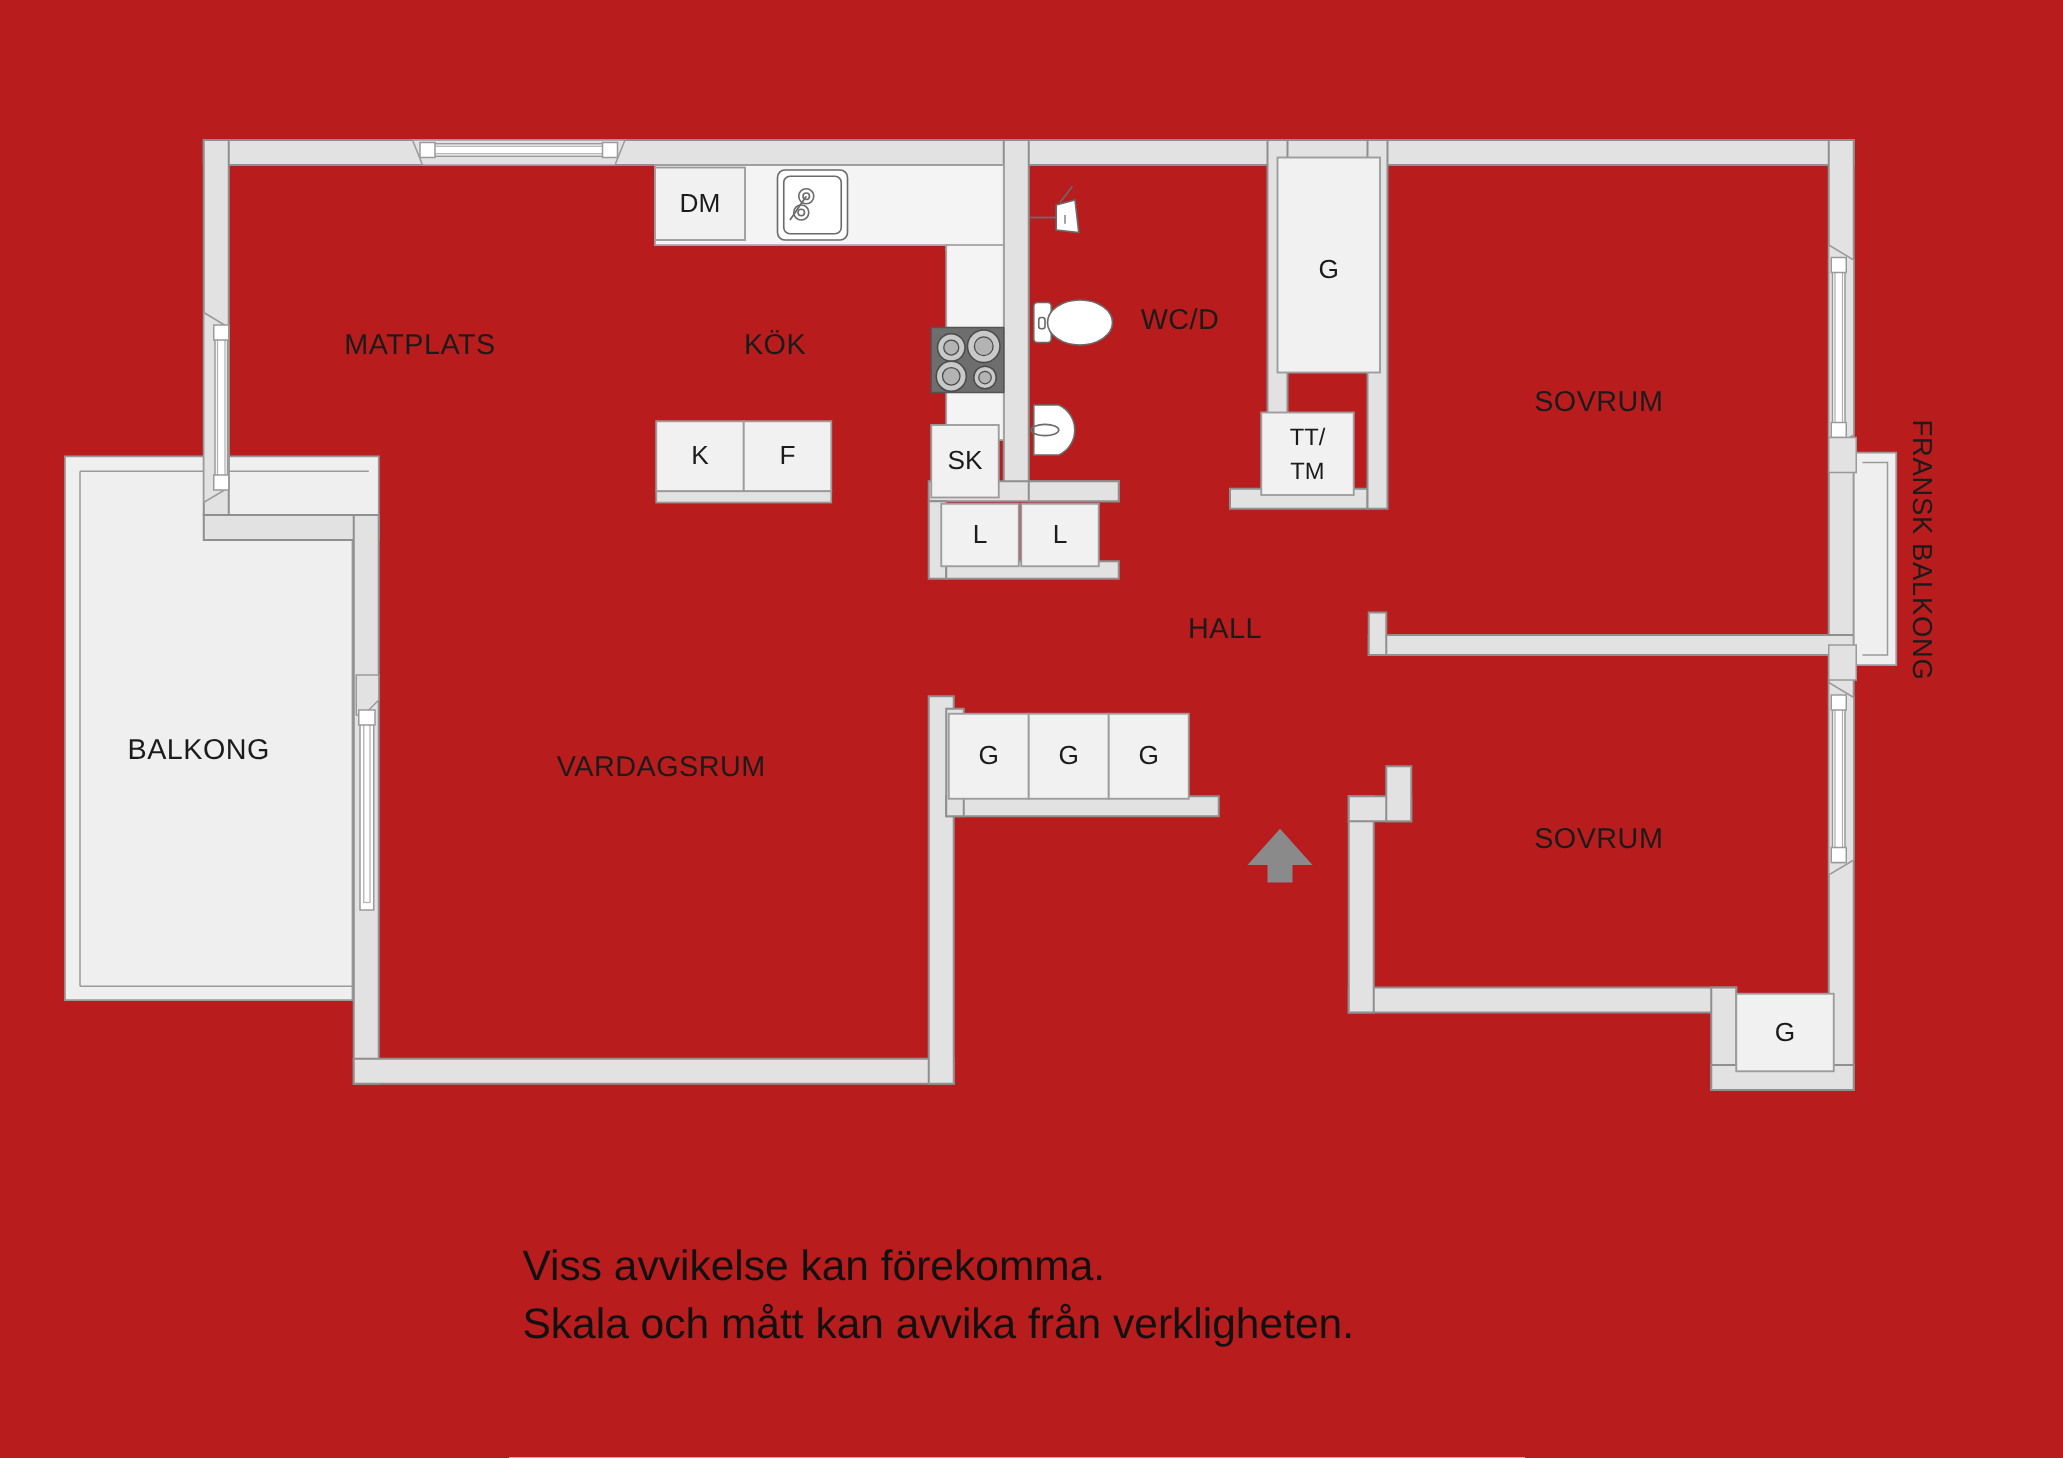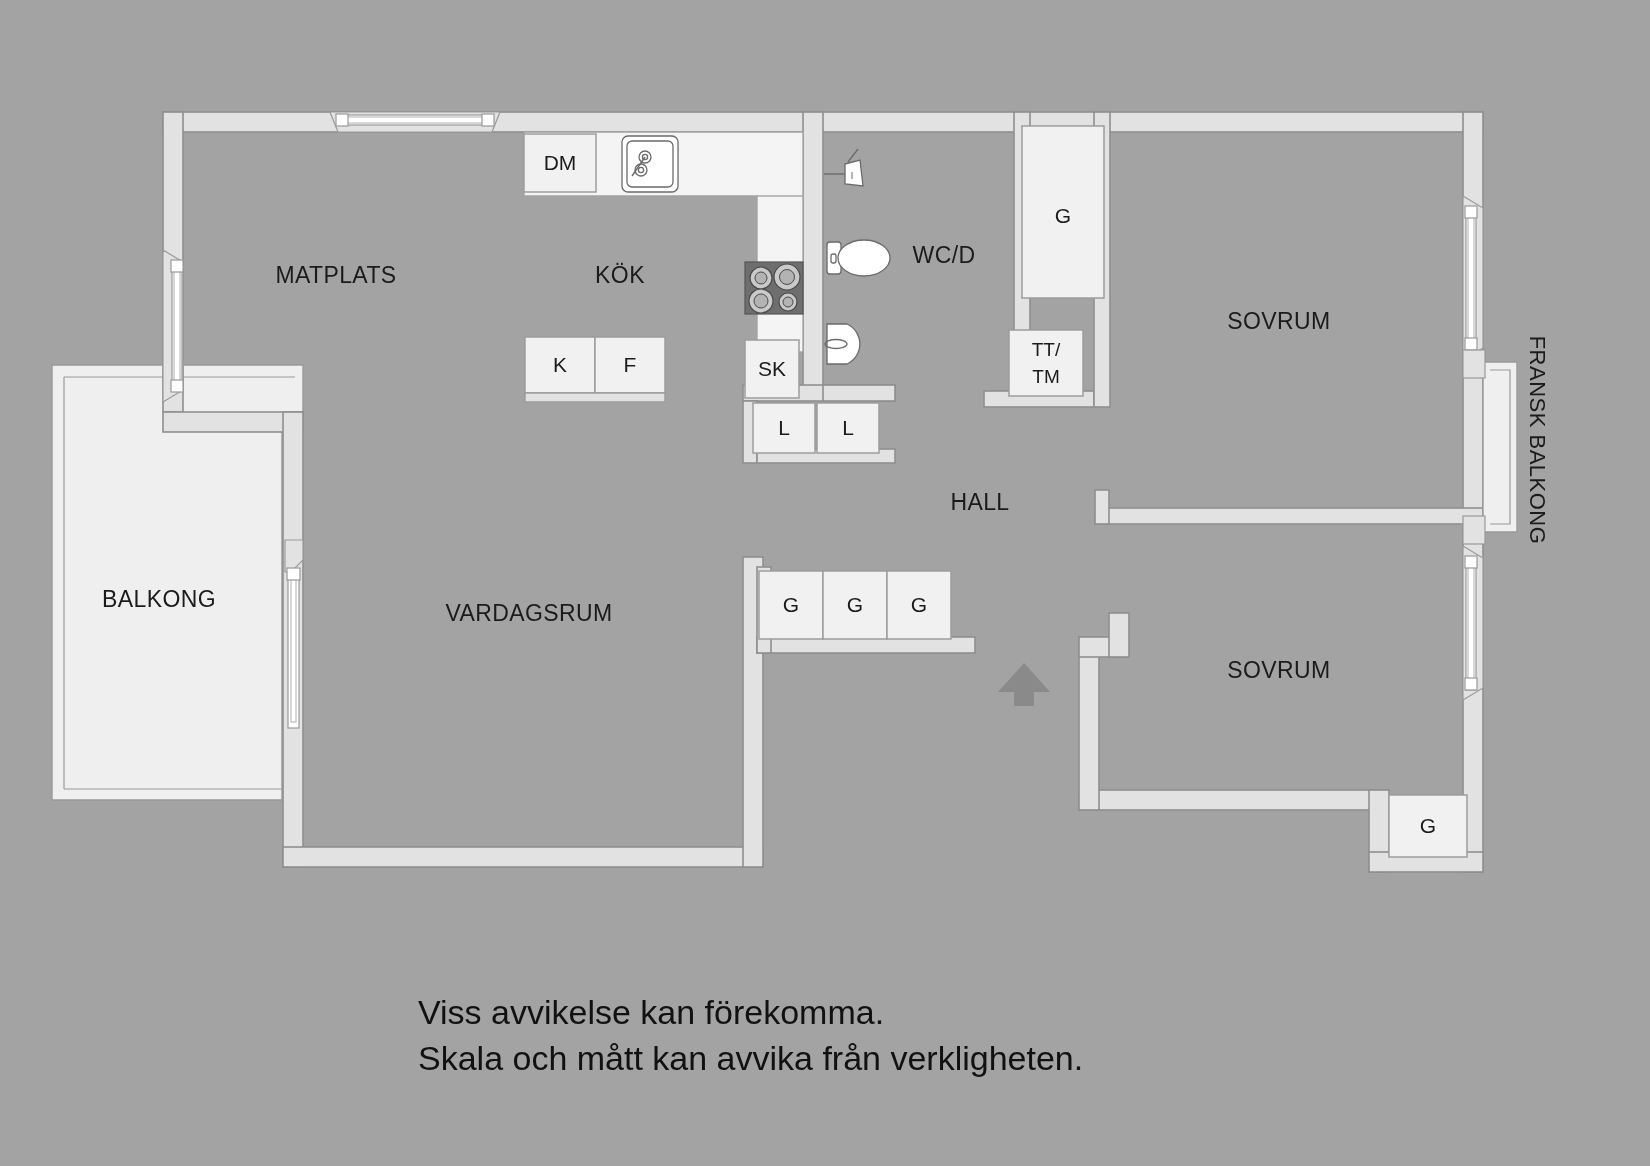--- a/index.html
+++ b/index.html
@@ -10,21 +10,21 @@
   body {
     width: 1650px;
     height: 1166px;
     font-family: "Liberation Sans", sans-serif;
     overflow: hidden;
   }
   #plan-root {
     position: relative;
     width: 1650px;
     height: 1166px;
-    background: #a3a3a3;
+    background: #b91c1c;
   }
   svg#floorplan {
     position: absolute;
     left: 0;
     top: 0;
     width: 1650px;
     height: 1166px;
     display: block;
   }
   .wall      { fill: #e2e2e2; stroke: #8f8f8f; stroke-width: 1.6; }

